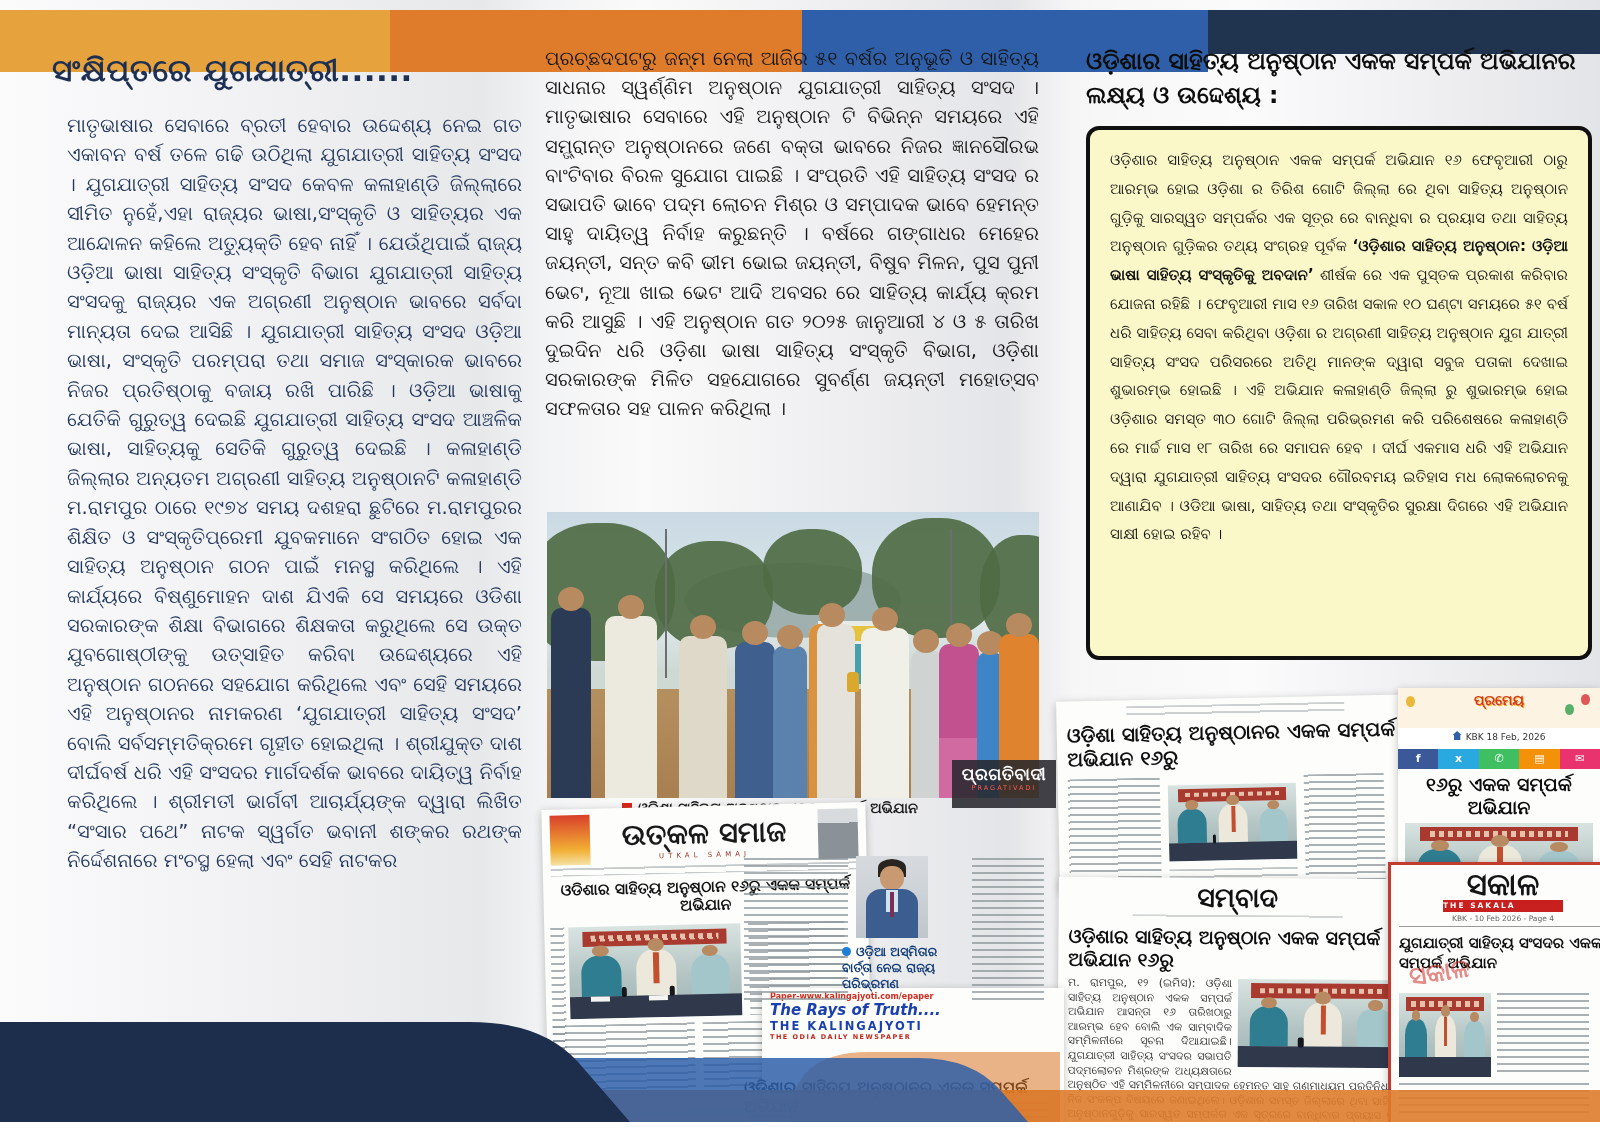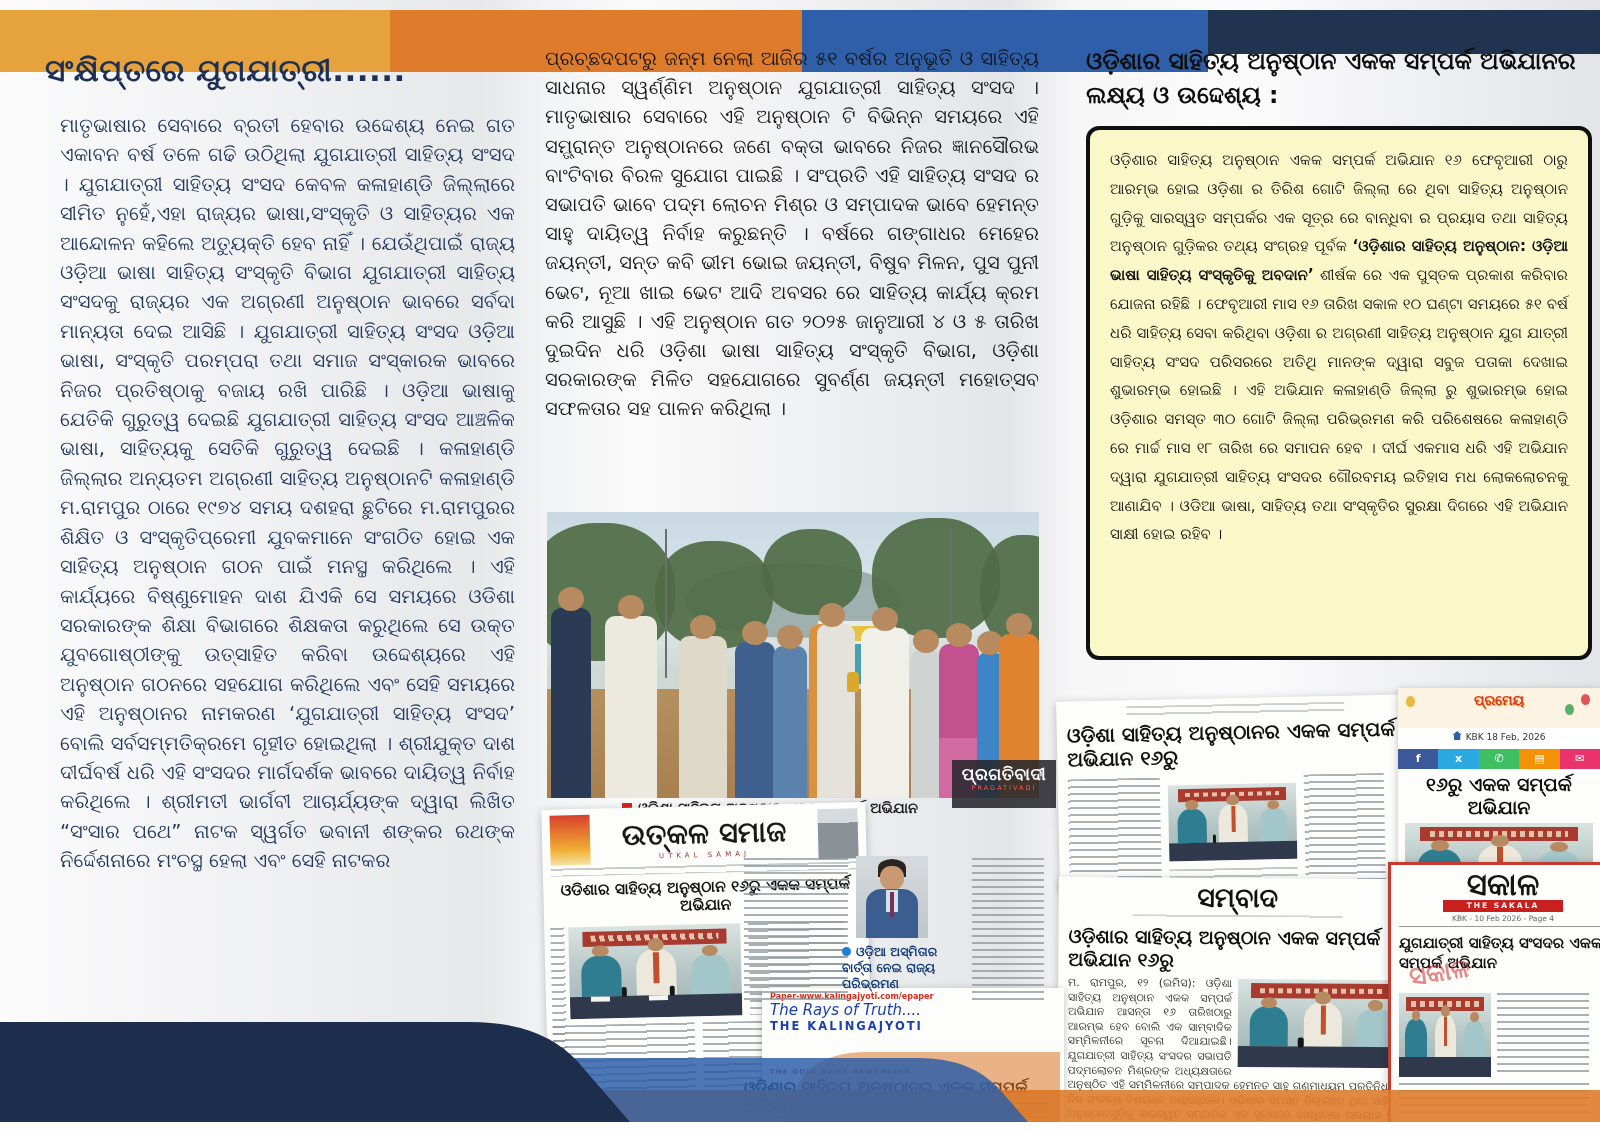--- a/index.html
+++ b/index.html
@@ -9,21 +9,21 @@
   .abs{position:absolute;}
 
   
   .band{position:absolute;top:10px;height:62px;}
   .band.gold{left:0;width:390px;background:#E6A23C;}
   .band.orange{left:390px;width:412px;background:#DE7C2B;}
   .band.blue{left:802px;width:406px;background:#2E5FA8;}
   .band.navy{left:1208px;width:392px;background:#20334F;height:44px;}
 
   
-  .col-left{left:45px;top:52px;width:470px;}
+  .col-left{left:52px;top:52px;width:470px;}
   .lc-head{font-size:31px;font-weight:bold;color:#1d2f52;letter-spacing:.5px;}
   .lc-body{margin-top:22px;font-size:19.5px;line-height:29.4px;text-align:justify;color:#22375c;height:880px;overflow:hidden;margin-left:15px;}
   .col-mid{left:545px;top:44px;width:494px;}
   .mc-body{font-size:19.5px;line-height:29.2px;text-align:justify;color:#141414;height:462px;overflow:hidden;}
   .col-right{left:1086px;top:44px;width:506px;}
   .rc-head{font-size:23.5px;font-weight:bold;color:#0d0d0d;line-height:34px;}
   .rc-box{margin-top:14px;background:#faf8c9;border:4px solid #101010;border-radius:13px;
           padding:16px 20px;font-size:15px;line-height:28.8px;text-align:justify;color:#111;
           height:494px;overflow:hidden;}
   .rc-box b{font-weight:bold;}
@@ -88,25 +88,25 @@
   .portrait .hair{position:absolute;left:30%;top:4%;width:40%;height:22%;border-radius:50% 50% 0 0;background:#2a2420;}
   .portrait .face{position:absolute;left:33%;top:12%;width:34%;height:30%;border-radius:45%;background:#c99a72;}
   .portrait .suit{position:absolute;left:14%;top:40%;width:72%;height:60%;border-radius:30% 30% 0 0;background:#3c5d8f;}
   .portrait .shirt{position:absolute;left:42%;top:42%;width:16%;height:26%;background:#cfe2f0;}
   .portrait .tie{position:absolute;left:47%;top:44%;width:6%;height:30%;background:#7c2f52;}
   .praga-cap{position:absolute;left:98px;top:88px;width:118px;font-size:12.5px;font-weight:bold;color:#123c77;line-height:16px;}
 
   
   .kj{left:762px;top:988px;width:286px;height:130px;z-index:6;padding:4px 8px;}
   .kj-url{font-size:8px;color:#d12c1e;font-weight:bold;}
-  .kj-rays{font-size:15px;font-weight:normal;font-style:italic;color:#1a3fae;}
+  .kj-rays{font-size:15px;font-weight:bold;font-style:italic;color:#1a3fae;}
   .kj-mast{font-size:31px;font-weight:bold;color:#1a3fae;letter-spacing:1px;line-height:32px;}
   .kj-torch{display:inline-block;width:20px;height:20px;border-radius:50%;background:radial-gradient(circle at 50% 60%,#e8641f 0 40%,#f2c33c 40% 100%);vertical-align:middle;}
   .kj-en{font-size:11.5px;font-weight:bold;color:#1a3fae;letter-spacing:2px;}
-  .kj-sub{font-size:6.5px;color:#c2271b;letter-spacing:1.5px;font-weight:bold;margin-top:35px;}
+  .kj-sub{font-size:6.5px;color:#c2271b;letter-spacing:1.5px;font-weight:bold;}
   .kj-head{left:744px;top:1078px;width:310px;font-size:16.5px;font-weight:bold;color:#0d0d0d;z-index:6;}
 
   
   .c16{left:1058px;top:698px;width:338px;height:178px;transform:rotate(-1.2deg);padding:6px 10px;z-index:5;}
   .c16-mast{height:10px;margin:0 60px;}
   .c16-head{margin-top:6px;font-size:20px;font-weight:bold;color:#101010;}
   .c16-grid{position:relative;margin-top:8px;height:118px;}
 
   
   .pram{left:1398px;top:688px;width:202px;height:200px;z-index:6;}
@@ -123,21 +123,21 @@
   .samb{left:1058px;top:878px;width:338px;height:240px;transform:rotate(.4deg);padding:4px 10px;z-index:5;}
   .samb-mast{text-align:center;font-size:27px;font-weight:bold;color:#101010;}
   .samb-tag{margin:1px auto 0;width:210px;height:6px;}
   .samb-head{margin-top:5px;font-size:19px;font-weight:bold;color:#0d0d0d;}
   .samb-body{margin-top:5px;font-size:11px;line-height:14.6px;text-align:justify;color:#2c2c2c;height:150px;overflow:hidden;}
   .samb-pic{float:right;width:168px;height:88px;margin:2px 0 3px 6px;}
 
   
   .saka{left:1388px;top:862px;width:208px;height:256px;border:3px solid #c23b2e;z-index:8;padding:4px 8px;background:#fdfdfc;}
   .saka-mast{text-align:center;font-size:31px;font-weight:900;color:#141414;line-height:30px;}
-  .saka-bar{margin:1px auto 0;width:120px;height:12px;background:#c81f1f;color:#fff;font-size:7.5px;text-align:center;line-height:12px;letter-spacing:2px;font-weight:bold;}
+  .saka-bar{margin:1px auto 0;width:120px;height:12px;background:#c81f1f;color:#fff;font-size:7.5px;text-align:left;line-height:12px;letter-spacing:2px;font-weight:bold;}
   .saka-date{text-align:center;font-size:7.5px;color:#666;margin-top:2px;}
   .saka-head{margin-top:6px;font-size:15px;font-weight:bold;color:#0d0d0d;line-height:20px;}
   .saka-wm{position:absolute;left:18px;top:92px;transform:rotate(-9deg);color:rgba(205,45,40,.55);font-size:26px;font-weight:bold;z-index:3;}
 
   
   .bottomsvg{position:absolute;left:0;top:0;width:1600px;height:1131px;z-index:40;pointer-events:none;}
   .whitestrip{left:0;top:1122px;width:1600px;height:9px;background:#fff;z-index:45;}
 </style>
 </head>
 <body>

